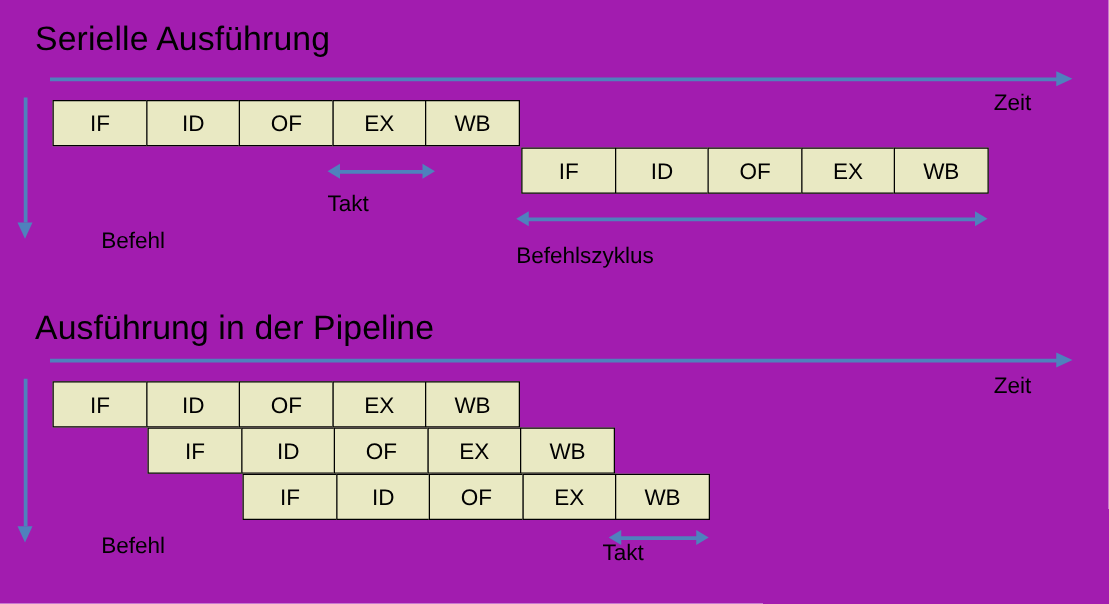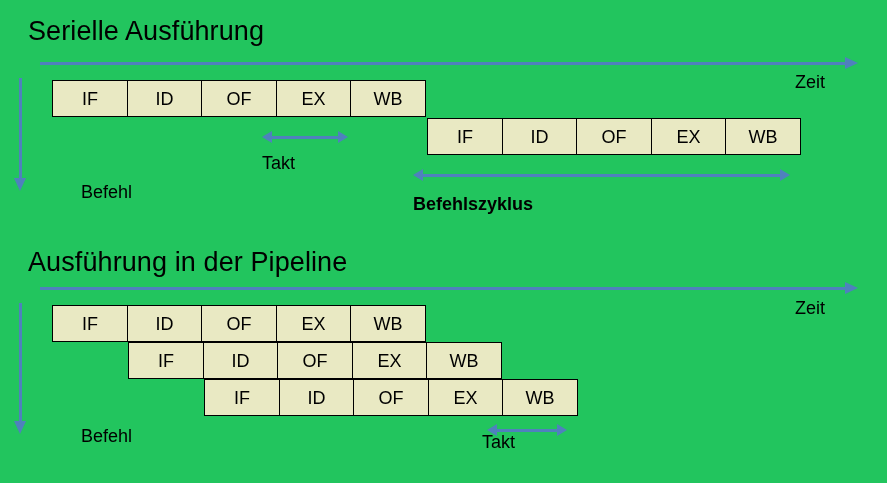--- a/index.html
+++ b/index.html
@@ -9,21 +9,21 @@
     background: #ffffff;
   }
   body {
     font-family: "Liberation Sans", sans-serif;
     color: #000000;
   }
   #stage {
     position: relative;
     width: 887px;
     height: 483px;
-    background: #22c55e;
+    background: #a21caf;
     overflow: hidden;
   }
 
   
   .slide-title {
     position: absolute;
     font-size: 27px;
     line-height: 1;
     color: #000000;
     white-space: nowrap;
@@ -84,21 +84,21 @@
     background: #E9E9C3;
     border: 1.5px solid #000000;
     margin-left: -1.5px;
     display: flex;
     align-items: center;
     justify-content: center;
     font-size: 18px;
     line-height: 1;
     color: #000000;
   }
-  .stage-cell:first-child { margin-left: 14px; }
+  .stage-cell:first-child { margin-left: 4px; }
 
   
   .measure {
     position: absolute;
     height: 12px;
   }
   .measure .bar {
     position: absolute;
     left: 9px;
     right: 9px;
@@ -166,21 +166,21 @@
     <div class="bar"></div>
     <div class="head-r"></div>
   </div>
   <div class="measure-label" style="left:262px; top:154px; width:86px;">Takt</div>
 
   <div class="measure" style="left:413px; top:169px; width:377px;">
     <div class="head-l"></div>
     <div class="bar"></div>
     <div class="head-r"></div>
   </div>
-  <div class="measure-label" style="left:413px; top:195px; width:377px;font-weight:bold;">Befehlszyklus</div>
+  <div class="measure-label" style="left:413px; top:195px; width:377px;">Befehlszyklus</div>
 
   <div class="slide-title" style="left:28px; top:249px;">Ausführung in der Pipeline</div>
 
   <div class="axis-line" style="left:40px; top:287px; width:806px;"></div>
   <div class="axis-head" style="left:845px; top:282px;"></div>
   <div class="axis-label" style="left:795px; top:255px;">Zeit</div>
 
   <div class="vaxis-line" style="left:19px; top:303px; height:118px;"></div>
   <div class="vaxis-head" style="left:14px; top:421px;"></div>
   <div class="vaxis-label" style="left:45px; top:427px;">Befehl</div>

